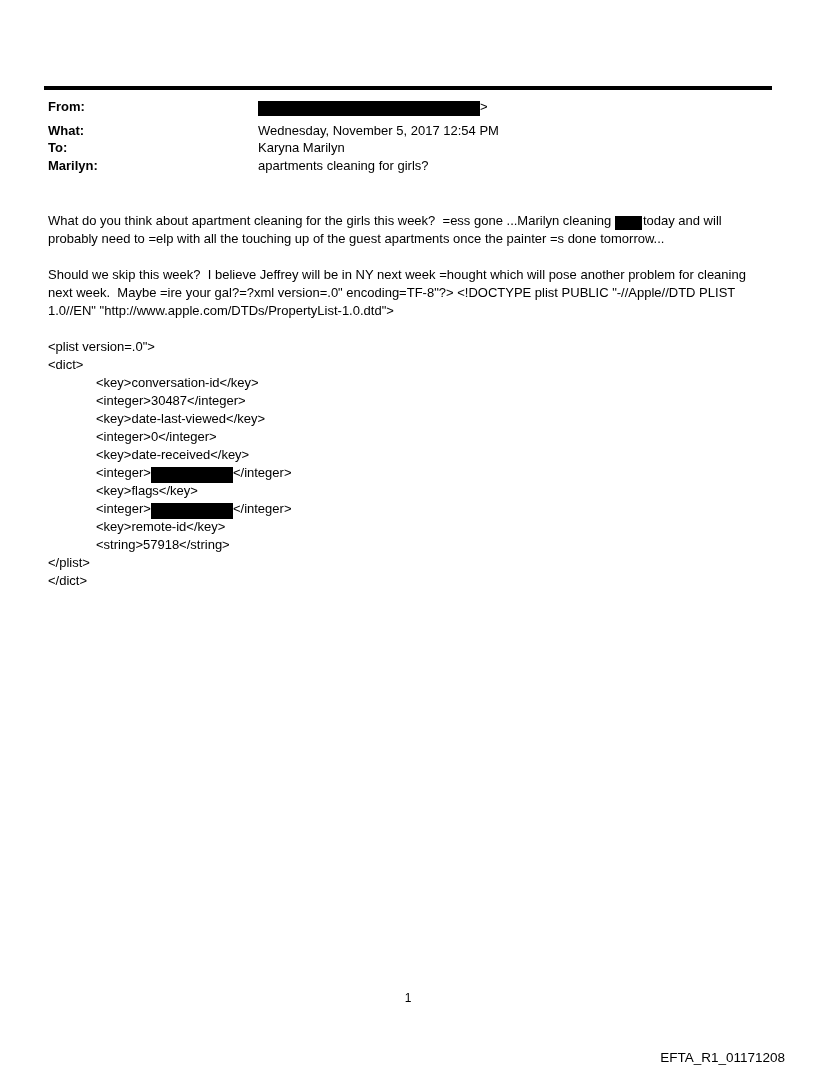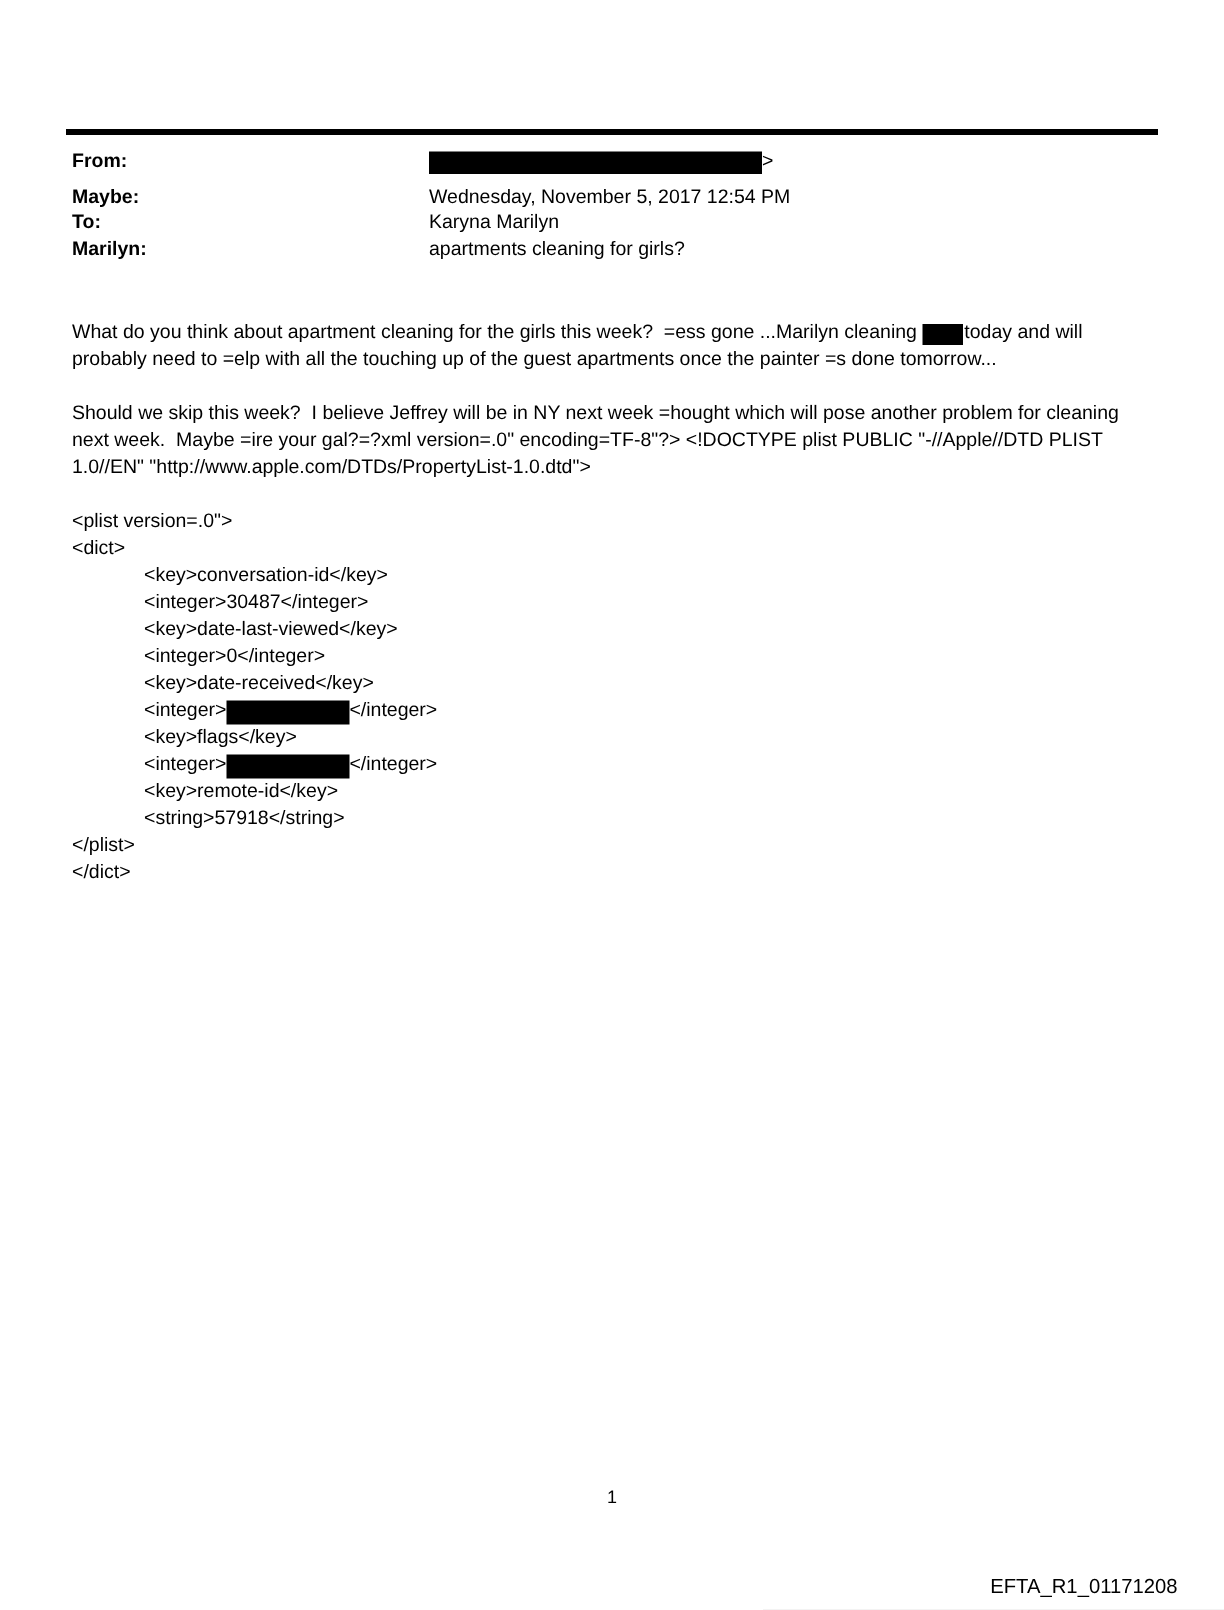--- a/index.html
+++ b/index.html
@@ -21,21 +21,21 @@
     height: 4px;
     background: #000;
   }
   .email-header {
     position: absolute;
     left: 48px;
     top: 98px;
     width: 726px;
     font-size: 13px;
   }
-  .header-row { display: flex; align-items: flex-start; line-height: 17.5px; gap: 28px; }
+  .header-row { display: flex; align-items: flex-start; line-height: 17.5px; }
   .header-row.from-row { margin-bottom: 6px; }
   .header-label { width: 210px; font-weight: bold; flex: 0 0 210px; }
   .header-value { white-space: pre-wrap; }
   .redaction-bar {
     display: inline-block;
     background: #000;
     vertical-align: middle;
   }
   .redaction-from { width: 222px; height: 15px; margin-top: 1px; }
   .redaction-inline { width: 27px; height: 14px; margin: 0 1px -2px 0; }
@@ -73,21 +73,21 @@
 <div class="page">
 
   <div class="top-rule"></div>
 
   <div class="email-header">
     <div class="header-row from-row">
       <span class="header-label">From:</span>
       <span class="header-value"><span class="redaction-bar redaction-from"></span><span>&gt;</span></span>
     </div>
     <div class="header-row">
-      <span class="header-label">Maybe:</span>
+      <span class="header-label">What:</span>
       <span class="header-value">Wednesday, November 5, 2017 12:54 PM</span>
     </div>
     <div class="header-row">
       <span class="header-label">To:</span>
       <span class="header-value">Karyna Marilyn</span>
     </div>
     <div class="header-row">
       <span class="header-label">Marilyn:</span>
       <span class="header-value">apartments cleaning for girls?</span>
     </div>

